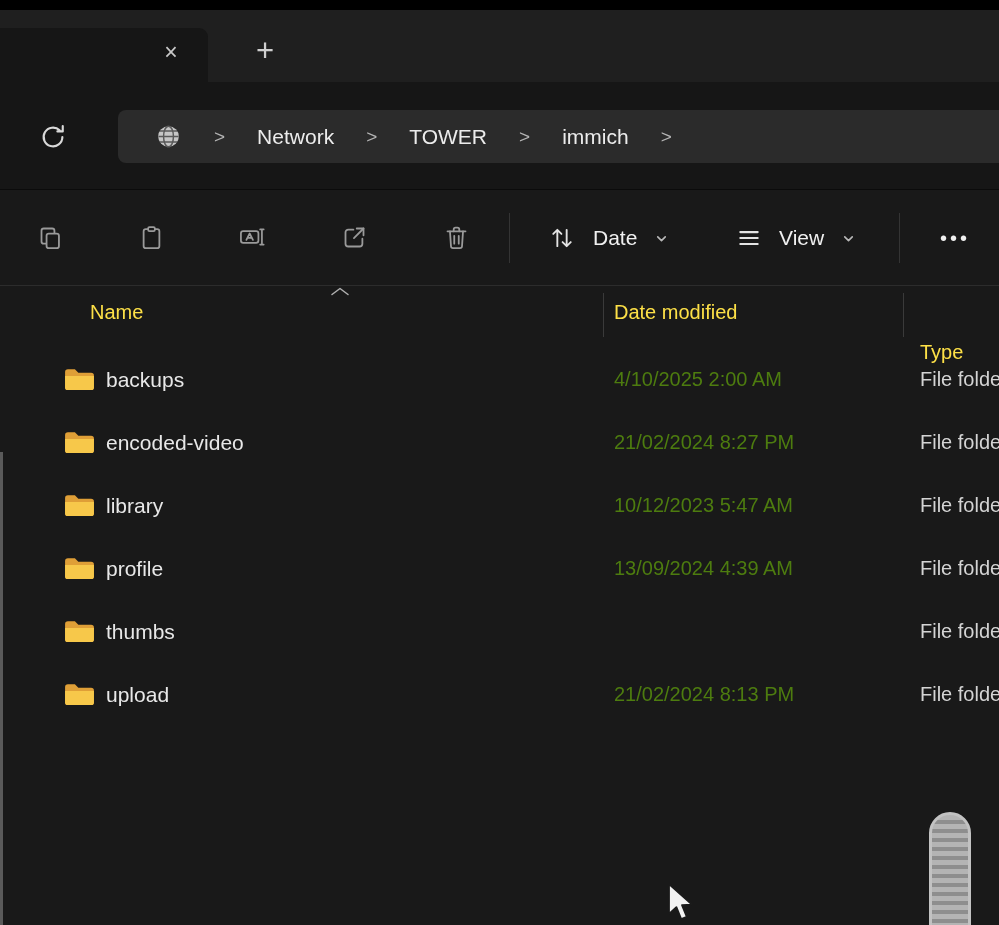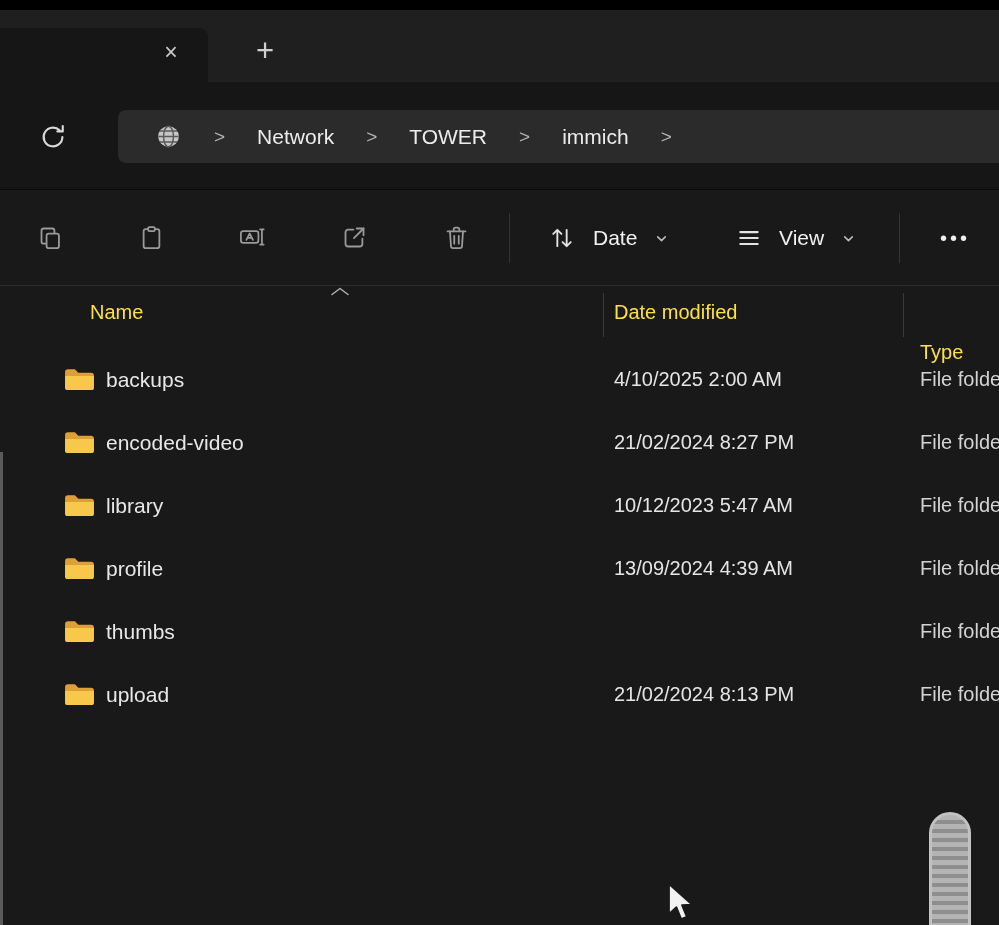--- a/index.html
+++ b/index.html
@@ -36,21 +36,21 @@
   
   .hdr{position:absolute;font-size:20px;color:#fde047;white-space:nowrap;}
   .hdr-chev{position:absolute;left:330px;top:286px;display:flex;}
   .hdr-sep{position:absolute;top:293px;width:1px;height:44px;background:#3a3a3a;}
 
   
   .rows{position:absolute;left:0;top:348px;width:100%;}
   .row{position:relative;height:63px;width:100%;}
   .ficon{position:absolute;left:64px;top:18px;display:flex;}
   .fname{position:absolute;left:106px;top:0;line-height:63px;font-size:21px;color:#e8e8e8;white-space:nowrap;}
-  .fdate{position:absolute;left:614px;top:0;line-height:63px;font-size:20px;color:#e5e5e5;white-space:nowrap;}
+  .fdate{position:absolute;left:614px;top:0;line-height:63px;font-size:20px;color:#4d7c0f;white-space:nowrap;}
   .ftype{position:absolute;left:920px;top:0;line-height:63px;font-size:20px;color:#d4d4d4;white-space:nowrap;}
 
   
   .left-line{position:absolute;left:0;top:452px;width:3px;height:473px;background:#5a5a5a;}
   .scroll-thumb{position:absolute;left:929px;top:812px;width:42px;height:170px;border-radius:22px;border:3px solid #c2c2c2;box-sizing:border-box;background:repeating-linear-gradient(180deg,#b4b4b4 0 5px,#8e8e8e 5px 9px);}
   .cursor{position:absolute;left:660px;top:882px;display:flex;}
 </style>
 </head>
 <body>
 

